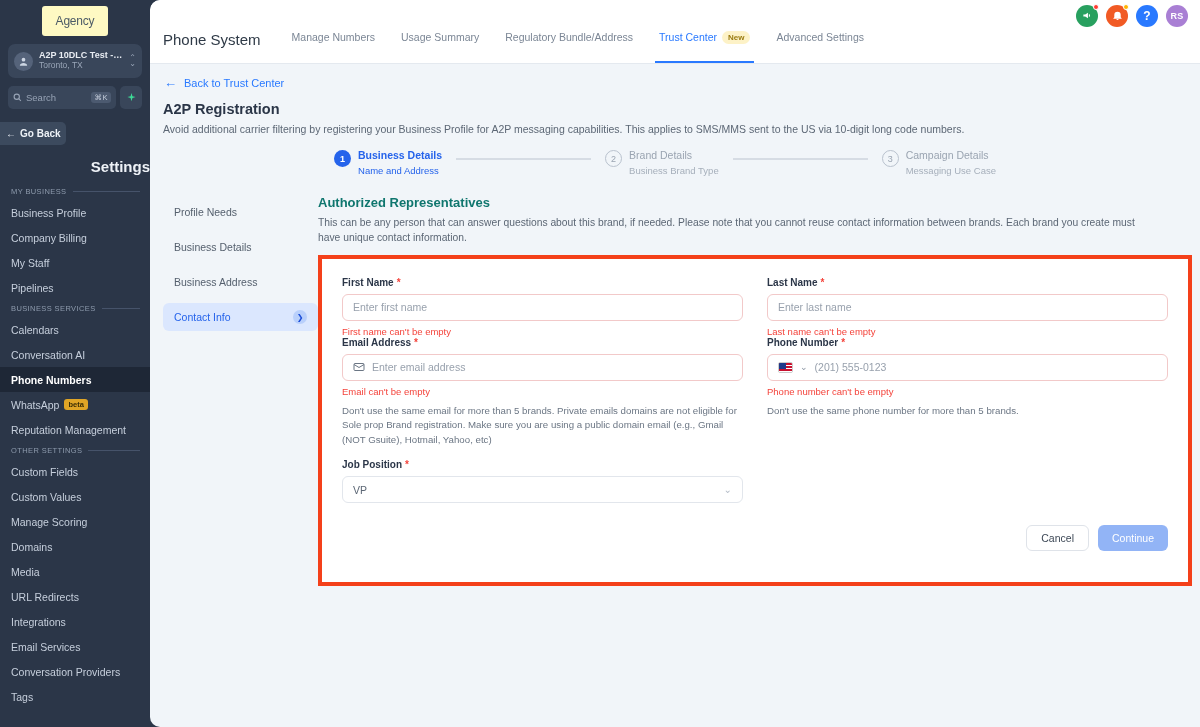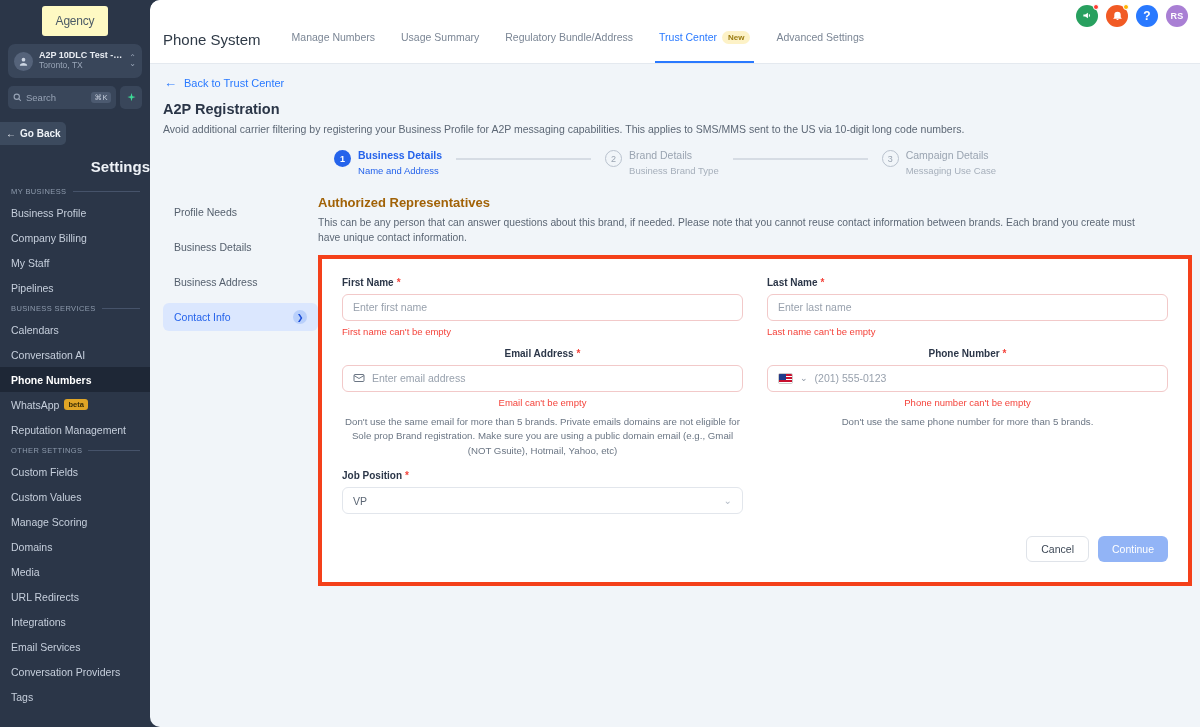--- a/index.html
+++ b/index.html
@@ -146,21 +146,21 @@
     height:28px; display:flex; align-items:center; justify-content:space-between;
     padding: 0 11px 0 11px; font-size:10.5px; color:#55606e; border-radius:6px; margin-bottom:7px;
   }
   .subnav-item.active { background:#dbe7fe; color:#2563eb; }
   .chev-circle {
     width:14px; height:14px; border-radius:50%; background:#b9d0fb; color:#1d4ed8;
     display:flex; align-items:center; justify-content:center; font-size:8px;
   }
 
   .card-col { flex:1; padding-right: 8px; }
-  .card-title { font-size:13px; color:#a16207; font-weight:bold; }
+  .card-title { font-size:13px; color:#0f766e; font-weight:bold; }
   .card-desc { font-size:10.3px; color:#5c6775; margin-top:6px; line-height:1.45; max-width:833px; }
 
   .redbox {
     margin-top: 9px; border: 4px solid #f4401a; border-radius:0;
     background:#ffffff; padding: 18px 20px 16px 20px; height:331px;
   }
   .grid2 { display:flex; gap: 0; }
   .col { width: 50%; padding-right: 12px; }
   .col.right { padding-right:0; padding-left:12px; }
   .lbl { font-size:10px; color:#2b3648; font-weight:bold; margin-bottom:6px; }
@@ -413,21 +413,21 @@
             </div>
             <div class="col right">
               <div class="lbl"><span>Last Name</span><span class="req">*</span></div>
               <div class="input">
                 <span class="ph">Enter last name</span>
               </div>
               <div class="err">Last name can't be empty</div>
             </div>
           </div>
 
-          <div class="grid2" style="margin-top:11px;text-align:center;">
+          <div class="grid2" style="">
             <div class="col">
               <div class="lbl"><span>Email Address</span><span class="req">*</span></div>
               <div class="input">
                 <span class="mail-ic">
                   <svg width="12" height="12" viewBox="0 0 24 24" fill="none" stroke="#6b7684" stroke-width="2">
                       <rect x="2" y="5" width="20" height="14" rx="2"></rect>
                       <path d="M2 7l10 6 10-6"></path>
                     </svg>
                 </span>
                 <span class="ph">Enter email address</span>

